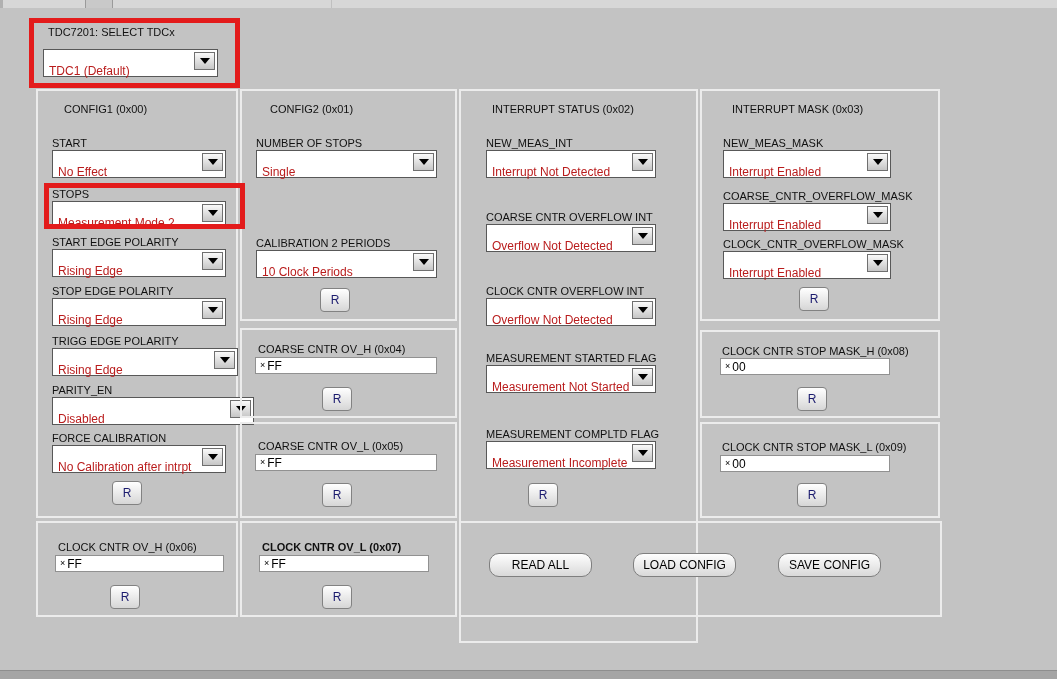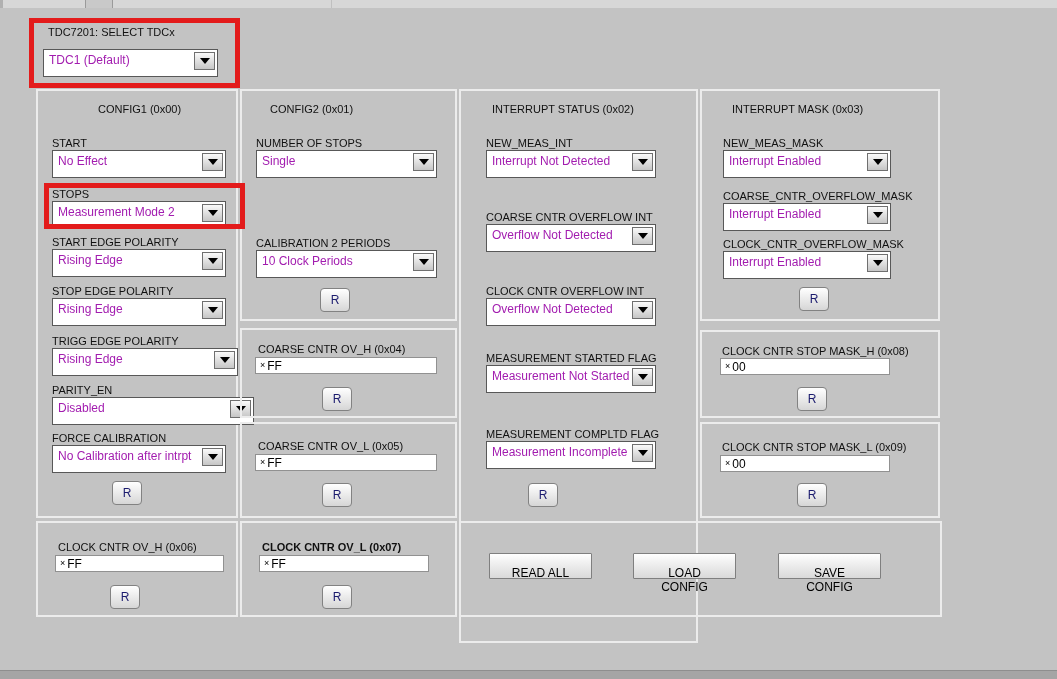--- a/index.html
+++ b/index.html
@@ -14,34 +14,34 @@
 
   
   .bottomstrip{position:absolute;left:0;bottom:0;width:1057px;height:8px;background:#a5a5a5;border-top:1px solid #8e8e8e;}
 
   .panel{position:absolute;border:2px solid #ececec;box-sizing:border-box;}
   .ptitle{position:absolute;font-size:11px;color:#111;white-space:nowrap;}
 
   .group{position:absolute;}
   .flabel{font-size:11px;line-height:13px;color:#111;white-space:nowrap;}
   .ring{position:relative;height:28px;background:#fff;border:1px solid #585858;box-sizing:border-box;margin-top:0px;}
-  .rval{position:absolute;left:5px;top:3px;font-size:12px;color:#a21caf;white-space:nowrap;}
+  .rval{position:absolute;left:5px;top:14px;font-size:12px;color:#b91c1c;white-space:nowrap;}
   .rbtn{position:absolute;top:2px;right:2px;width:21px;height:18px;background:linear-gradient(#fafafa,#c6c6c6);border:1px solid #6f6f6f;box-sizing:border-box;display:flex;align-items:center;justify-content:center;}
   .tri{display:block;width:0;height:0;border-left:5px solid transparent;border-right:5px solid transparent;border-top:6px solid #000;}
 
   .hexfield{position:absolute;height:17px;background:#fff;border:1px solid #919191;box-sizing:border-box;display:flex;align-items:center;padding:0 4px;}
   .radix{font-size:9px;color:#000;margin-right:2px;transform:translateY(-1px);}
   .hexval{font-size:12px;color:#000;}
 
   .rsmall{position:absolute;width:30px;height:24px;border:1px solid #828282;border-radius:4px;
           background:linear-gradient(#ffffff,#d6d6d6);color:#1b1b6e;font-size:12px;
           font-family:"Liberation Sans",sans-serif;text-align:center;padding:0;}
-  .actbtn{position:absolute;width:103px;height:24px;border:1px solid #7f7f7f;border-radius:1px;
+  .actbtn{position:absolute;width:103px;height:24px;border:1px solid #7f7f7f;border-radius:10px;
           background:linear-gradient(#fefefe,#d9d9d9);color:#000;font-size:12px;
-          font-family:"Liberation Sans",sans-serif;text-align:center;padding:12px;}
+          font-family:"Liberation Sans",sans-serif;text-align:center;padding:4px;}
 
   .redbox{position:absolute;border:5px solid #e31b1b;box-sizing:border-box;z-index:5;pointer-events:none;}
 
   
   .selbox{position:absolute;left:29px;top:18px;width:211px;height:70px;border:5px solid #e31b1b;box-sizing:border-box;z-index:4;}
   .selbox .flabel{position:absolute;left:14px;top:3px;text-align:center;}
   .selbox .ring{position:absolute;left:9px;top:26px;width:175px;}
 </style>
 </head>
 <body>
@@ -58,21 +58,21 @@
     <div class="flabel">TDC7201: SELECT TDCx</div>
     <div class="ring">
       <span class="rval">TDC1 (Default)</span>
       <span class="rbtn">
           <i class="tri"></i>
         </span>
     </div>
   </div>
 
   <div class="panel" style="left:36px;top:89px;width:202px;height:429px;">
-    <div class="ptitle" style="left:26px;top:12px;margin-left:34px;">CONFIG1 (0x00)</div>
+    <div class="ptitle" style="left:26px;top:12px;">CONFIG1 (0x00)</div>
 
     <div class="redbox" style="left:6px;top:92px;width:201px;height:46px;"></div>
 
     <div class="group" style="left:14px;top:46px;width:174px;">
       <div class="flabel">START</div>
       <div class="ring">
         <span class="rval">No Effect</span>
         <span class="rbtn">
             <i class="tri"></i>
           </span>

